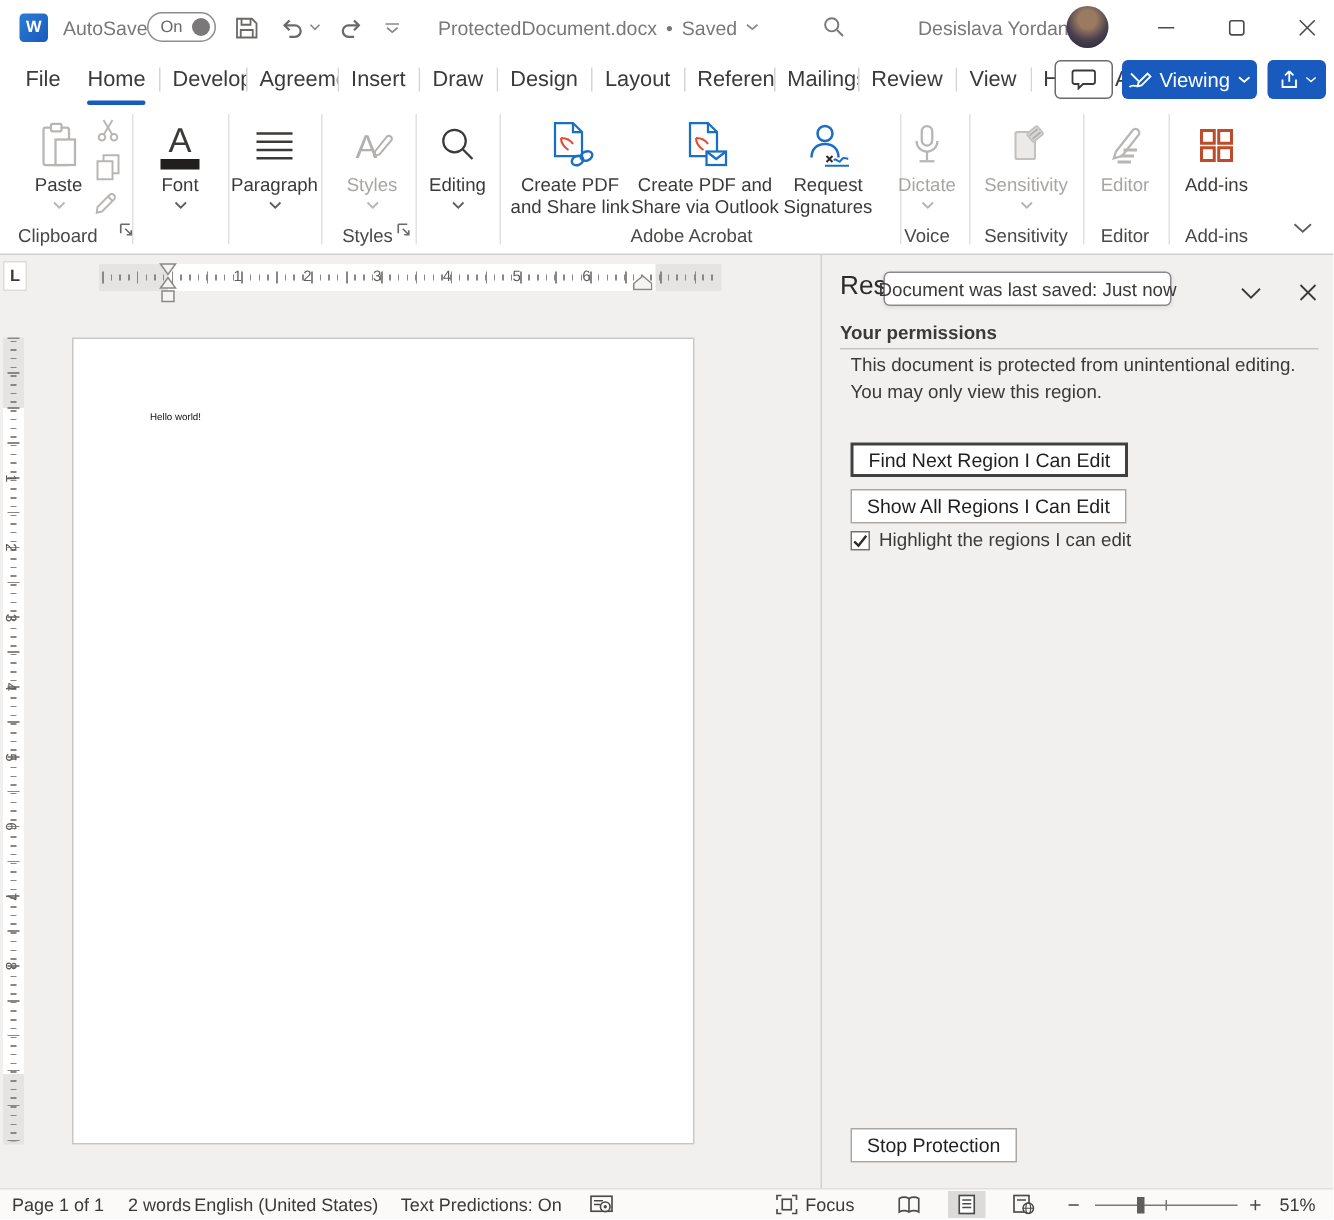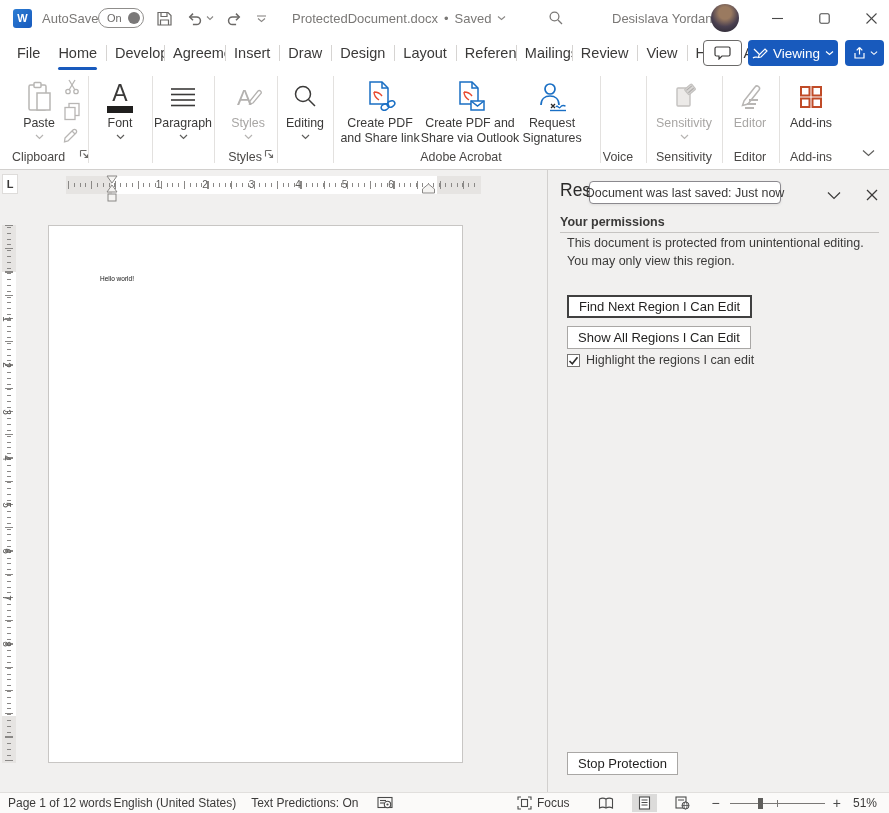--- a/index.html
+++ b/index.html
@@ -387,20 +387,34 @@
           <path d="M4 24 c0 -6 4 -9 9 -9 s9 3 9 9" fill="none" stroke="#1a6fc4" stroke-width="1.7"></path>
           <path d="M14 27 l4 -4 M14 23 l4 4" stroke="#2b2a29" stroke-width="1.3"></path>
           <path d="M19 26 c1.5 -2.5 3 2.5 4.5 0 s3 -1.5 5 -1" fill="none" stroke="#1a6fc4" stroke-width="1.4"></path>
           <line x1="13" y1="29.5" x2="29" y2="29.5" stroke="#1a6fc4" stroke-width="1.4"></line>
         </svg>
     </div>
     <div class="blabel">Request Signatures</div>
   </div>
   <div class="glabel center" style="left:461px">Adobe Acrobat</div>
 
+  <div class="bigbtn disabled" style="left:590px;width:56px">
+    <div class="bicon">
+      <svg width="20" height="30" viewBox="0 0 20 30">
+          <rect x="6.5" y="2" width="7" height="13" rx="3.5" fill="none" stroke="#b8b6b4" stroke-width="1.5"></rect>
+          <path d="M3 12 a7 7 0 0 0 14 0" fill="none" stroke="#b8b6b4" stroke-width="1.5"></path>
+          <line x1="10" y1="19" x2="10" y2="25" stroke="#b8b6b4" stroke-width="1.5"></line>
+          <line x1="5" y1="25.5" x2="15" y2="25.5" stroke="#b8b6b4" stroke-width="1.5"></line>
+        </svg>
+    </div>
+    <div class="blabel">Dictate</div>
+    <svg class="bchev" width="9" height="6" viewBox="0 0 9 6">
+        <polyline points="1,1 4.5,4.5 8,1" fill="none" stroke-width="1.2"></polyline>
+      </svg>
+  </div>
   <div class="glabel center" style="left:618px">Voice</div>
 
   <div class="bigbtn disabled" style="left:650px;width:68px">
     <div class="bicon">
       <svg width="30" height="30" viewBox="0 0 30 30">
           <rect x="8" y="6" width="13" height="18" rx="1" fill="#eceae8" stroke="#c3c1bf" stroke-width="1.4"></rect>
           <g transform="rotate(-40 21 8)">
             <rect x="17" y="4" width="9" height="7" rx="1" fill="#d9d7d5" stroke="#c3c1bf" stroke-width="1.2"></rect>
             <line x1="18" y1="6" x2="25" y2="6" stroke="#b0aeac" stroke-width="1.2"></line>
             <line x1="18" y1="9" x2="25" y2="9" stroke="#b0aeac" stroke-width="1.2"></line>
@@ -528,21 +542,21 @@
           </svg>
       </div>
       <span class="chk-label">Highlight the regions I can edit</span>
     </div>
     <button class="pane-btn" style="top:582px">Stop Protection</button>
   </div>
 </div>
 
 <div class="statusbar">
   <span class="sb" style="margin-left:8px">Page 1 of 1</span>
-  <span class="sb" style="">2 words</span>
+  <span class="sb" style="margin-left:16px">2 words</span>
   <span class="sb" style="margin-left:2px">English (United States)</span>
   <span class="sb" style="margin-left:15px">Text Predictions: On</span>
   <span style="margin-left:18px;display:flex">
     <svg width="16" height="14" viewBox="0 0 16 14">
         <rect x="1" y="1.5" width="14" height="10" fill="none" stroke="#4a4a4a" stroke-width="1.1"></rect>
         <line x1="3" y1="4.5" x2="9" y2="4.5" stroke="#4a4a4a" stroke-width="1.1"></line>
         <line x1="3" y1="7" x2="7" y2="7" stroke="#4a4a4a" stroke-width="1.1"></line>
         <circle cx="10.5" cy="8.5" r="3.2" fill="#fbfaf9" stroke="#4a4a4a" stroke-width="1.1"></circle>
         <circle cx="10.5" cy="8.5" r="1.1" fill="#4a4a4a"></circle>
       </svg>

